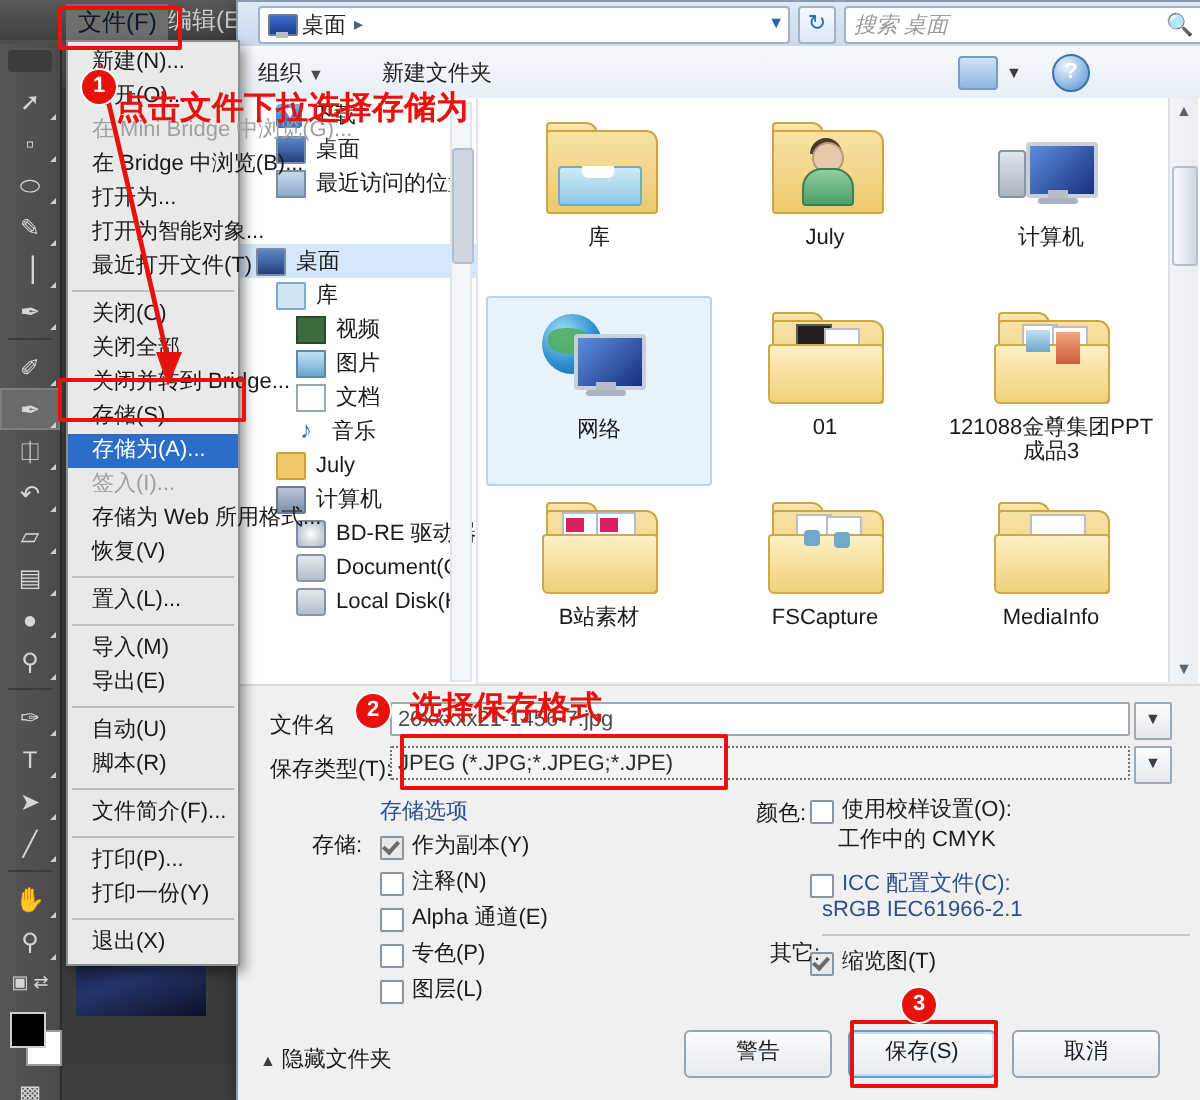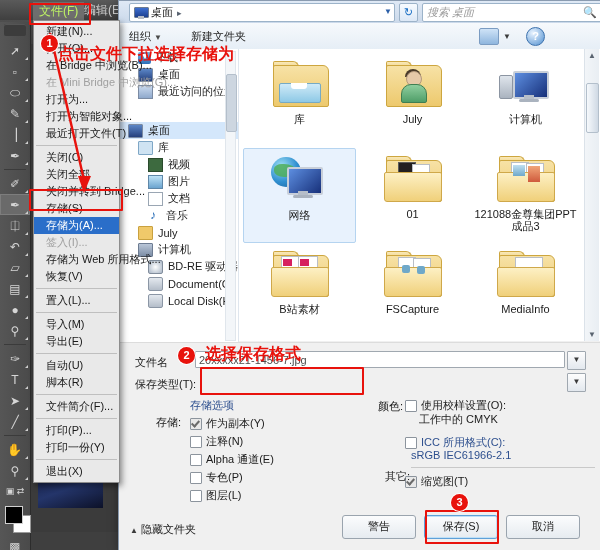--- a/index.html
+++ b/index.html
@@ -35,21 +35,21 @@
   .tool .corner{position:absolute;right:2px;bottom:1px;width:0;height:0;
     border-left:3px solid transparent;border-bottom:3px solid #cfcfcf;}
   .swatches{position:relative;height:34px;}
   .sw-fg{position:absolute;left:5px;top:4px;width:16px;height:16px;background:#000;
     border:1px solid #cfcfcf;}
   .sw-bg{position:absolute;left:13px;top:13px;width:16px;height:16px;background:#fff;
     border:1px solid #9a9a9a;}
 
   
   #ps-menubtn{position:absolute;left:33px;top:2px;padding:1px 6px;color:#dcdcdc;font-size:12px;}
-  #ps-menubtn.open{background:#6e6e6e;color:#bef264;}
+  #ps-menubtn.open{background:#6e6e6e;color:#0f172a;}
   #ps-menubtn2{position:absolute;left:84px;top:2px;color:#cfcfcf;font-size:12px;}
   #file-menu{position:absolute;left:33px;top:20px;width:85px;
     background:#e9e9e9;border:1px solid #8d8d8d;box-shadow:2px 3px 6px rgba(0,0,0,.45);
     padding:2px 0;z-index:20;font-size:11px;color:#1a1a1a;}
   #file-menu .mi{padding:2px 4px 2px 12px;white-space:nowrap;line-height:13px;}
   #file-menu .mi.disabled{color:#a0a0a0;}
   #file-menu .mi.sel{background:#2a6ec9;color:#fff;}
   #file-menu .msep{height:1px;background:#bfbfbf;margin:3px 2px;}
 
   
@@ -260,22 +260,22 @@
   <div class="tool">▩</div>
 
 </div>
 
 <div id="ps-menubtn" class="open">文件(F)</div>
 <div id="ps-menubtn2">编辑(E</div>
 
 <div id="file-menu">
   <div class="mi">新建(N)...</div>
   <div class="mi">打开(O)...</div>
+  <div class="mi disabled">在 Mini Bridge 中浏览(G)...</div>
   <div class="mi">在 Bridge 中浏览(B)...</div>
-  <div class="mi disabled">在 Mini Bridge 中浏览(G)...</div>
   <div class="mi">打开为...</div>
   <div class="mi">打开为智能对象...</div>
   <div class="mi">最近打开文件(T)</div>
   <div class="msep"></div>
   <div class="mi">关闭(C)</div>
   <div class="mi">关闭全部</div>
   <div class="mi">关闭并转到 Bridge...</div>
   <div class="mi">存储(S)</div>
   <div class="mi sel">存储为(A)...</div>
   <div class="mi disabled">签入(I)...</div>
@@ -506,20 +506,21 @@
       <div class="arr" style="bottom:2px;">▼</div>
     </div>
   </div>
 
   <div id="form">
     <div class="lbl" id="fn-label">文件名</div>
     <div id="fn-input">20xxxxx21-1456-7.jpg</div>
     <div id="fn-drop">▼</div>
 
     <div class="lbl" id="ft-label">保存类型(T):</div>
+    <div id="ft-input">JPEG (*.JPG;*.JPEG;*.JPE)</div>
     <div id="ft-drop">▼</div>
 
     <div id="sv-prefix">存储:</div>
     <div id="opt-left">
       <div class="sect-title">存储选项</div>
       <div class="ckrow">
         <span class="ck on"></span>
         <span>作为副本(Y)</span>
       </div>
       <div class="ckrow">
@@ -542,21 +543,21 @@
 
     <div id="cl-prefix">颜色:</div>
     <div id="opt-right">
       <div class="ckrow">
         <span class="ck"></span>
         <span>使用校样设置(O):</span>
       </div>
       <div style="font-size:11px;color:#1b1b1b;margin-left:14px;margin-top:-4px;">工作中的 CMYK</div>
       <div class="ckrow" style="margin-top:8px;">
         <span class="ck"></span>
-        <span class="link">ICC 所用格式(C):</span>
+        <span class="link">ICC 配置文件(C):</span>
       </div>
       <div class="link" style="font-size:11px;margin-left:6px;margin-top:-4px;">sRGB IEC61966-2.1</div>
       <div class="hr"></div>
       <div class="ckrow">
         <span class="ck on"></span>
         <span>缩览图(T)</span>
       </div>
     </div>
     <div id="ot-prefix">其它:</div>
 

